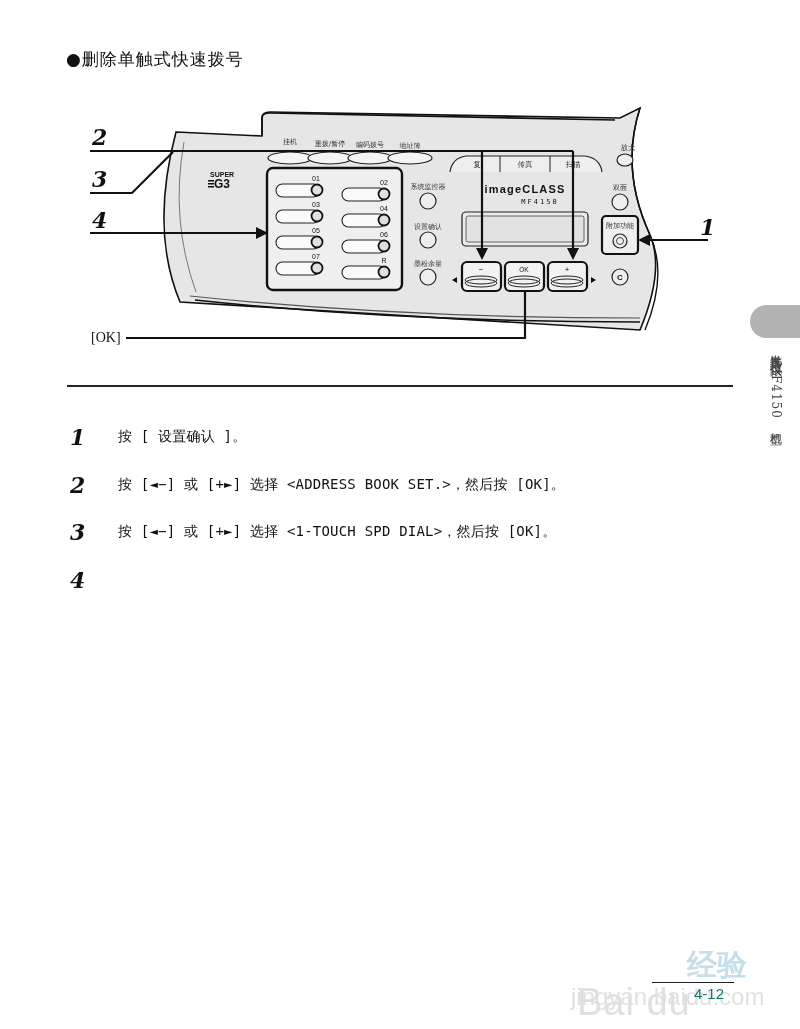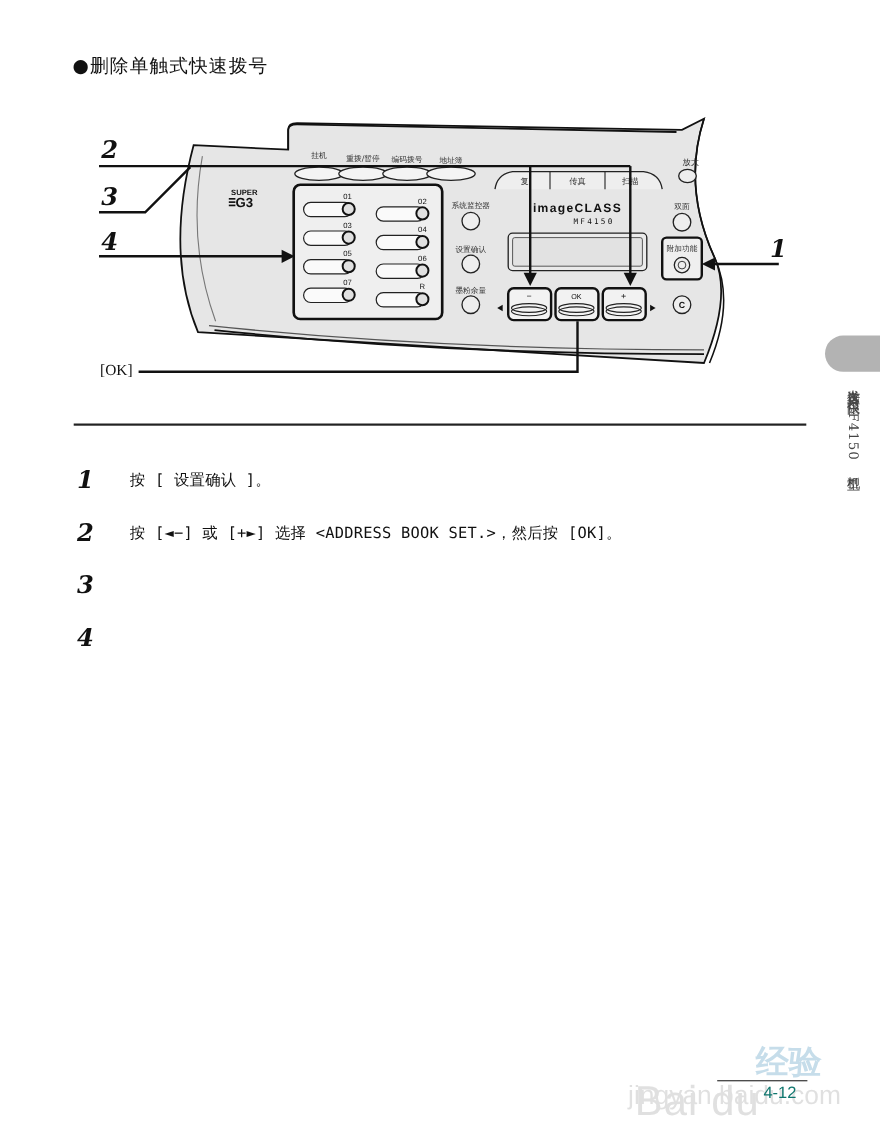--- a/index.html
+++ b/index.html
@@ -315,20 +315,21 @@
 <div class="abs step" style="top:424px;">
   <span class="step-num">1</span>
   <span class="step-text">按 [ 设置确认 ]。</span>
 </div>
 <div class="abs step" style="top:472px;">
   <span class="step-num">2</span>
   <span class="step-text">按 [◄−] 或 [+►] 选择 &lt;ADDRESS BOOK SET.&gt;，然后按 [OK]。</span>
 </div>
 <div class="abs step" style="top:519px;">
   <span class="step-num">3</span>
+  <span class="step-text">按 [◄−] 或 [+►] 选择 &lt;1-TOUCH SPD DIAL&gt;，然后按 [OK]。</span>
 </div>
 <div class="abs step" style="top:567px;">
   <span class="step-num">4</span>
 </div>
 
 <div class="abs side-tab"></div>
 <div class="abs side-text">发送传真 （仅限 MF4150 机型）</div>
 
 <div class="abs watermark">
   <span class="abs watermark-logo">Bai du</span>

